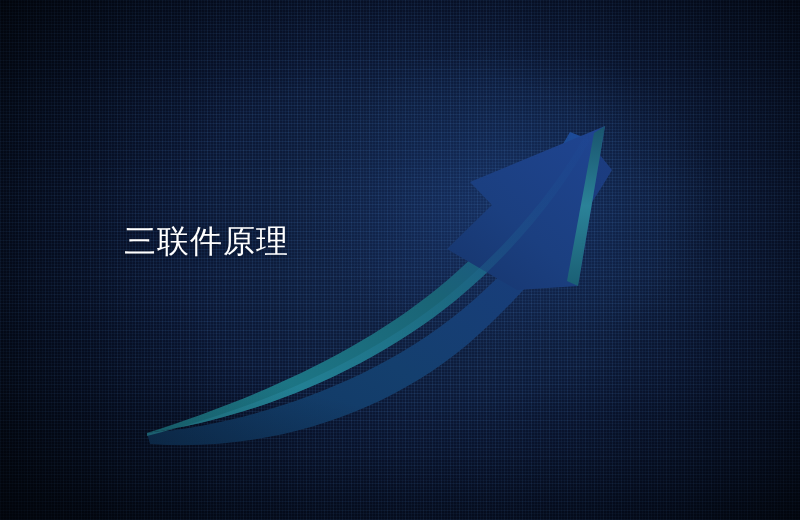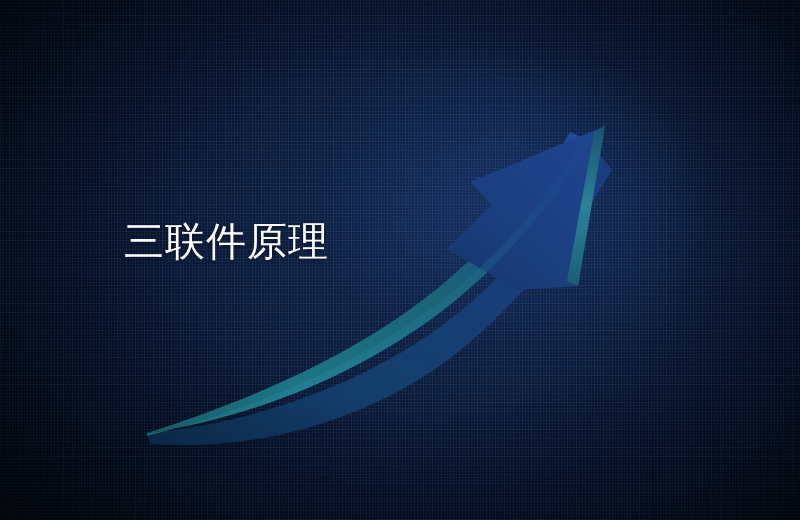--- a/index.html
+++ b/index.html
@@ -82,21 +82,21 @@
   .artwork {
     position: absolute;
     inset: 0;
   }
 
   
   .title {
     position: absolute;
     left: 124px;
     top: 218px;
-    font-size: 40px;
+    font-size: 32px;
     line-height: 46px;
     letter-spacing: 1px;
     color: #ffffff;
     font-weight: 400;
     white-space: nowrap;
     text-shadow: 0 1px 4px rgba(0, 10, 30, 0.75);
   }
 </style>
 </head>
 <body>

